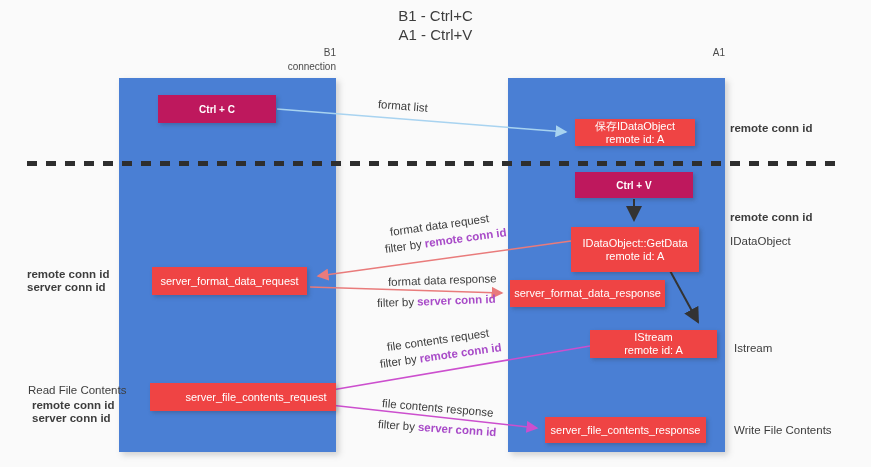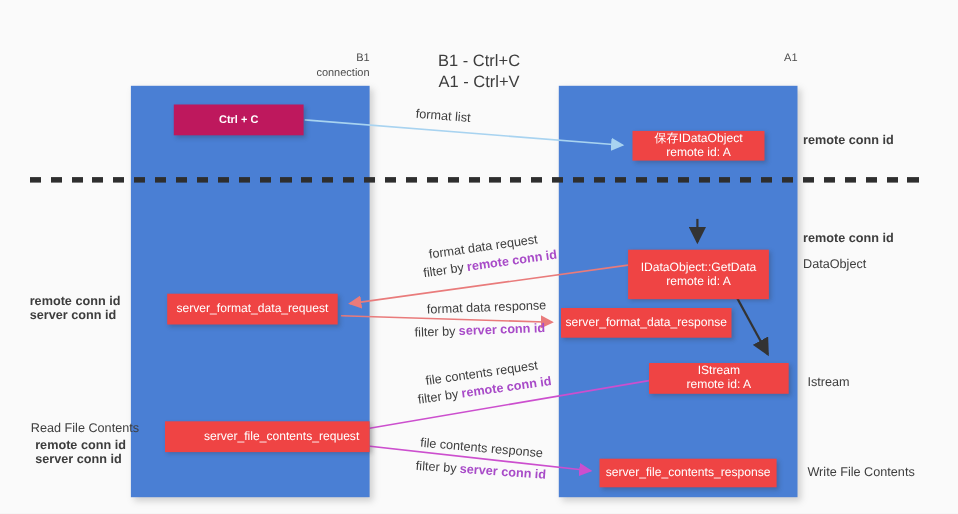--- a/index.html
+++ b/index.html
@@ -1,20 +1,20 @@
 <!DOCTYPE html>
 <html><head>
 <meta charset="utf-8">
 <style>
   html,body{margin:0;padding:0;}
   body{background:#e9e9e9;font-family:"Liberation Sans", sans-serif;}
   #stage{position:relative;width:871px;height:467px;background:#fafafa;overflow:hidden;}
 
   .title{position:absolute;left:0;top:6px;width:871px;text-align:center;
-         font-size:15px;line-height:19px;color:#3d3d3d;margin-top:40px;}
+         font-size:15px;line-height:19px;color:#3d3d3d;}
 
   .lane{position:absolute;top:78px;width:217px;height:374px;background:#4a7fd4;
         box-shadow:3px 3px 6px rgba(100,100,100,0.28);}
   .lane-header{position:absolute;top:46px;width:217px;text-align:right;
                font-size:10px;line-height:14px;color:#4a4a4a;}
 
   .node{position:absolute;display:flex;flex-direction:column;align-items:center;
         justify-content:center;color:#fff;text-align:center;
         box-shadow:2px 2px 4px rgba(40,40,40,0.25);}
   .node.green{background:#be185d;font-size:10px;font-weight:bold;}
@@ -82,20 +82,23 @@
 
   <div class="node green" style="left:158px;top:95px;width:118px;height:28px;">
     <div>Ctrl + C</div>
   </div>
 
   <div class="node orange" style="left:575px;top:119px;width:120px;height:27px;">
     <div>保存IDataObject</div>
     <div>remote id: A</div>
   </div>
 
+  <div class="node green" style="left:575px;top:172px;width:118px;height:26px;">
+    <div>Ctrl + V</div>
+  </div>
 
   <div class="node orange" style="left:571px;top:227px;width:128px;height:45px;">
     <div>IDataObject::GetData</div>
     <div>remote id: A</div>
   </div>
 
   <div class="node orange" style="left:152px;top:267px;width:155px;height:28px;">
     <div>server_format_data_request</div>
   </div>
 
@@ -133,21 +136,21 @@
     <span>filter by</span><span class="purple gap">remote conn id</span>
   </div>
 
   <div class="elabel" style="left:382px;top:397px;transform:rotate(5deg);">file contents response</div>
   <div class="elabel" style="left:378px;top:418px;transform:rotate(4deg);">
     <span>filter by</span><span class="purple gap">server conn id</span>
   </div>
 
   <div class="sidelabel bold purple" style="left:730px;top:122px;">remote conn id</div>
   <div class="sidelabel bold purple" style="left:730px;top:211px;">remote conn id</div>
-  <div class="sidelabel" style="left:730px;top:235px;">DataObject</div>
+  <div class="sidelabel" style="left:730px;top:235px;">IDataObject</div>
   <div class="sidelabel" style="left:734px;top:342px;">Istream</div>
   <div class="sidelabel" style="left:734px;top:424px;">Write File Contents</div>
 
   <div class="sidelabel bold purple" style="left:27px;top:268px;">remote conn id</div>
   <div class="sidelabel bold greentx" style="left:27px;top:281px;">server conn id</div>
   <div class="sidelabel" style="left:28px;top:384px;">Read File Contents</div>
   <div class="sidelabel bold purple" style="left:32px;top:399px;">remote conn id</div>
   <div class="sidelabel bold greentx" style="left:32px;top:412px;">server conn id</div>
 
 </div>

